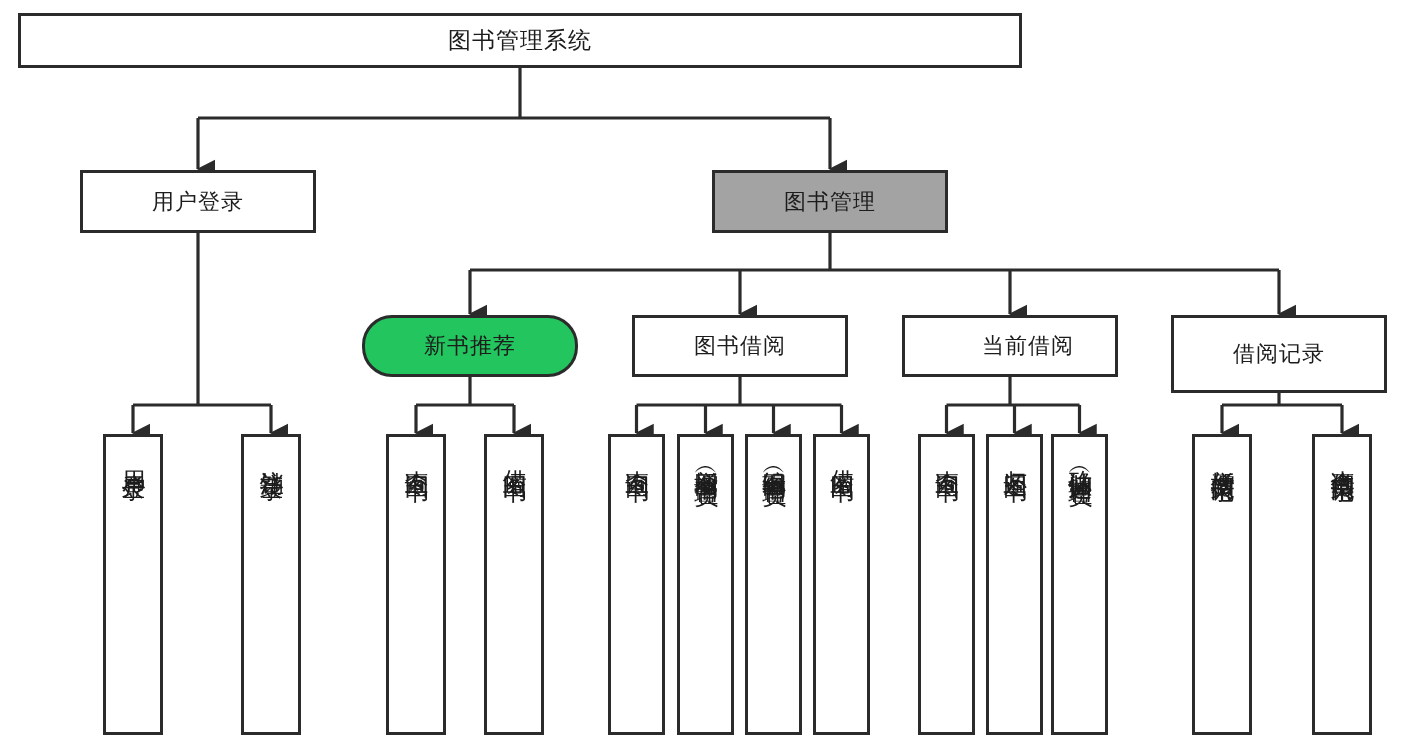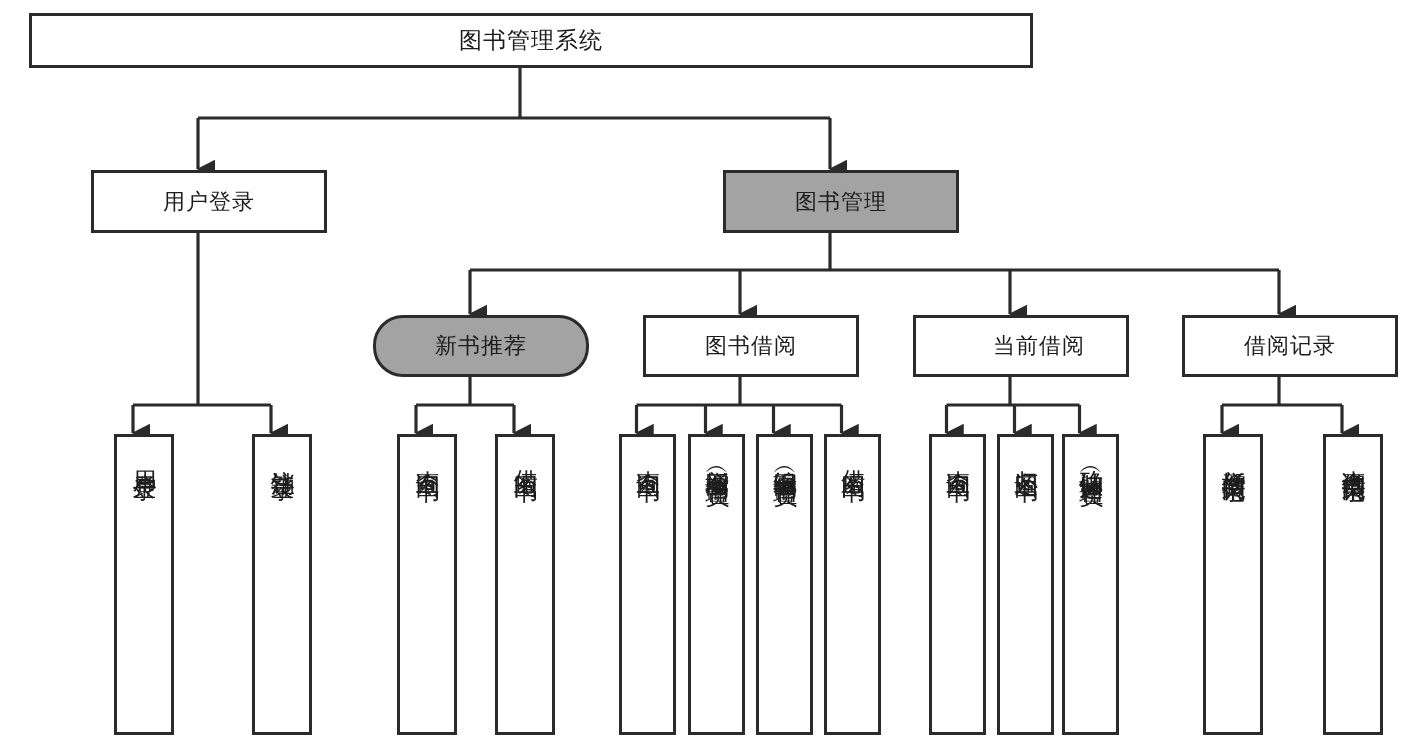--- a/index.html
+++ b/index.html
@@ -25,21 +25,20 @@
   }
   .node {
     position: absolute;
     box-sizing: border-box;
     border: 3px solid #a3a3a3;
     background: #ffffff;
     display: flex;
     align-items: center;
     justify-content: center;
     z-index: 2;
-    margin-left: 11px;
   }
   .node .label {
     color: #1c1c1c;
     text-align: center;
     line-height: 1.25;
     white-space: pre;
   }
   .node.horizontal .label {
     font-size: 22px;
     letter-spacing: 1px;
@@ -121,30 +120,30 @@
   <div id="nodes">
       <div class="node horizontal root tall" style="left: 18px; top: 13px; width: 1004px; height: 55px; border-color: rgb(43, 43, 43); background: rgb(255, 255, 255);">
         <span class="label" style="color: rgb(28, 28, 28);">图书管理系统</span>
       </div>
       <div class="node horizontal" style="left: 80px; top: 170px; width: 236px; height: 63px; border-color: rgb(43, 43, 43); background: rgb(255, 255, 255);">
         <span class="label" style="color: rgb(28, 28, 28);">用户登录</span>
       </div>
       <div class="node horizontal" style="left: 712px; top: 170px; width: 236px; height: 63px; border-color: rgb(43, 43, 43); background: #a3a3a3;">
         <span class="label" style="color: rgb(28, 28, 28);">图书管理</span>
       </div>
-      <div class="node horizontal" style="left: 362px; top: 315px; width: 216px; height: 62px; border-color: rgb(43, 43, 43); background: #a3a3a3; border-radius: 30px;">
+      <div class="node horizontal" style="left: 362px; top: 315px; width: 216px; height: 62px; border-color: rgb(43, 43, 43); background: #22c55e; border-radius: 30px;">
         <span class="label" style="color: rgb(28, 28, 28);">新书推荐</span>
       </div>
       <div class="node horizontal" style="left: 632px; top: 315px; width: 216px; height: 62px; border-color: rgb(43, 43, 43); background: rgb(255, 255, 255);">
         <span class="label" style="color: rgb(28, 28, 28);">图书借阅</span>
       </div>
       <div class="node horizontal" style="left: 902px; top: 315px; width: 216px; height: 62px; border-color: rgb(43, 43, 43); background: rgb(255, 255, 255); padding-left: 36px;">
         <span class="label" style="color: rgb(28, 28, 28);">当前借阅</span>
       </div>
-      <div class="node horizontal" style="left: 1171px; top: 315px; width: 216px; height: 62px; border-color: rgb(43, 43, 43); background: rgb(255, 255, 255);">
+      <div class="node horizontal" style="left: 1171px; top: 315px; width: 216px; height: 78px; border-color: rgb(43, 43, 43); background: rgb(255, 255, 255);">
         <span class="label" style="color: rgb(28, 28, 28);">借阅记录</span>
       </div>
       <div class="node vertical" style="left: 103px; top: 434px; width: 60px; height: 301px; border-color: rgb(43, 43, 43); background: rgb(255, 255, 255);">
         <span class="label" style="color: rgb(28, 28, 28);">用户登录</span>
       </div>
       <div class="node vertical" style="left: 241px; top: 434px; width: 60px; height: 301px; border-color: rgb(43, 43, 43); background: rgb(255, 255, 255);">
         <span class="label" style="color: rgb(28, 28, 28);">注销登录</span>
       </div>
       <div class="node vertical" style="left: 386px; top: 434px; width: 60px; height: 301px; border-color: rgb(43, 43, 43); background: rgb(255, 255, 255);">
         <span class="label" style="color: rgb(28, 28, 28);">查询图书</span>

